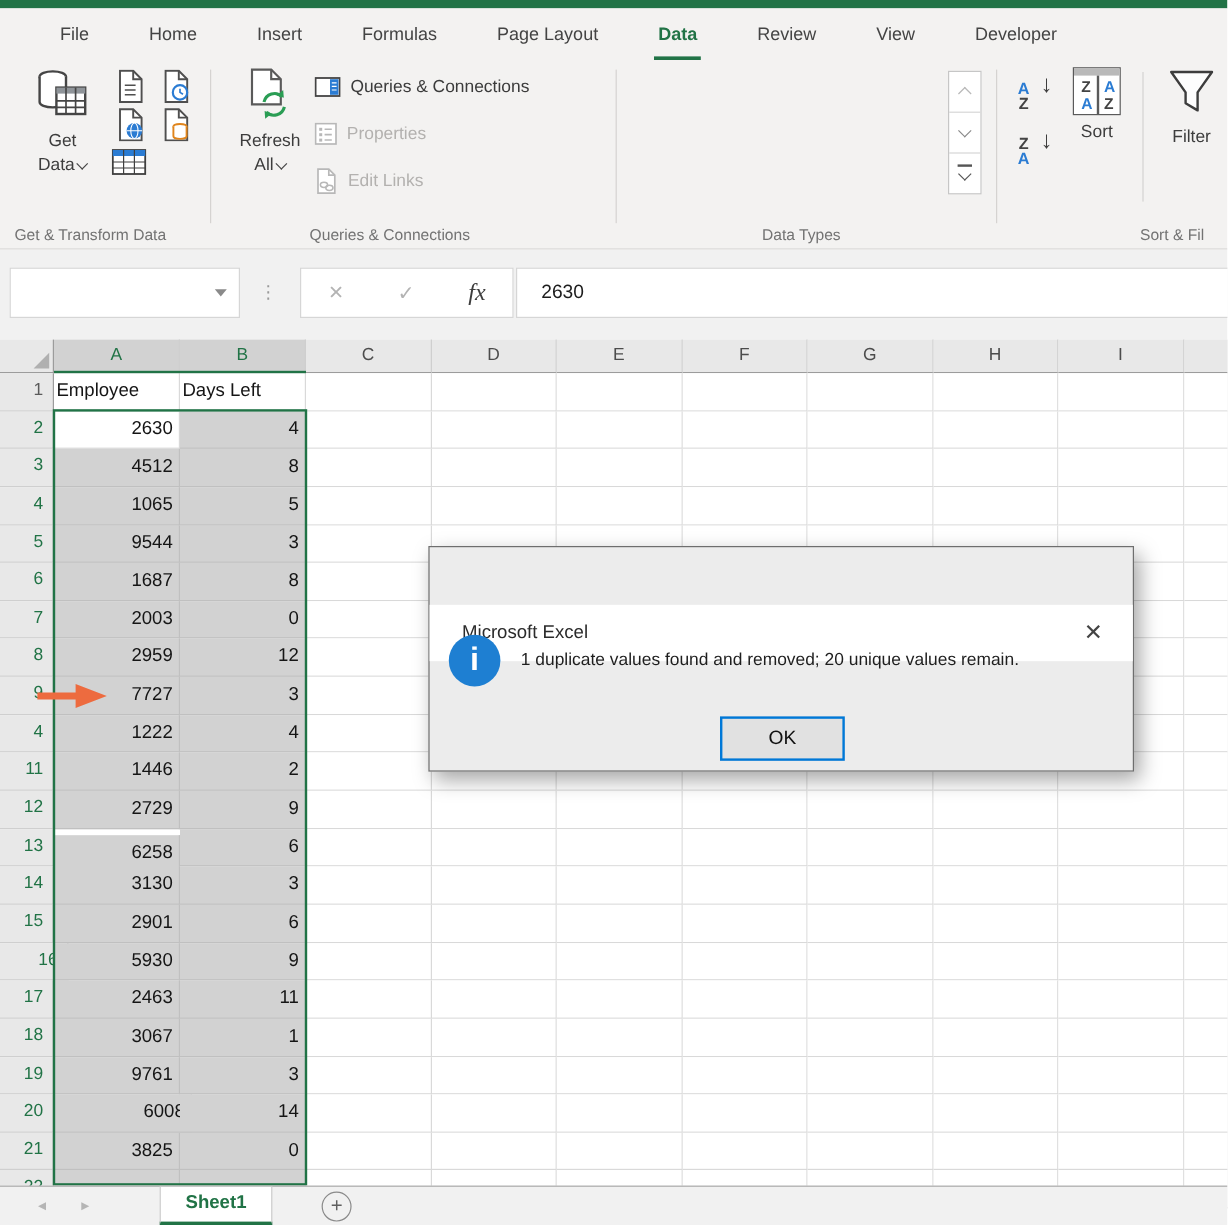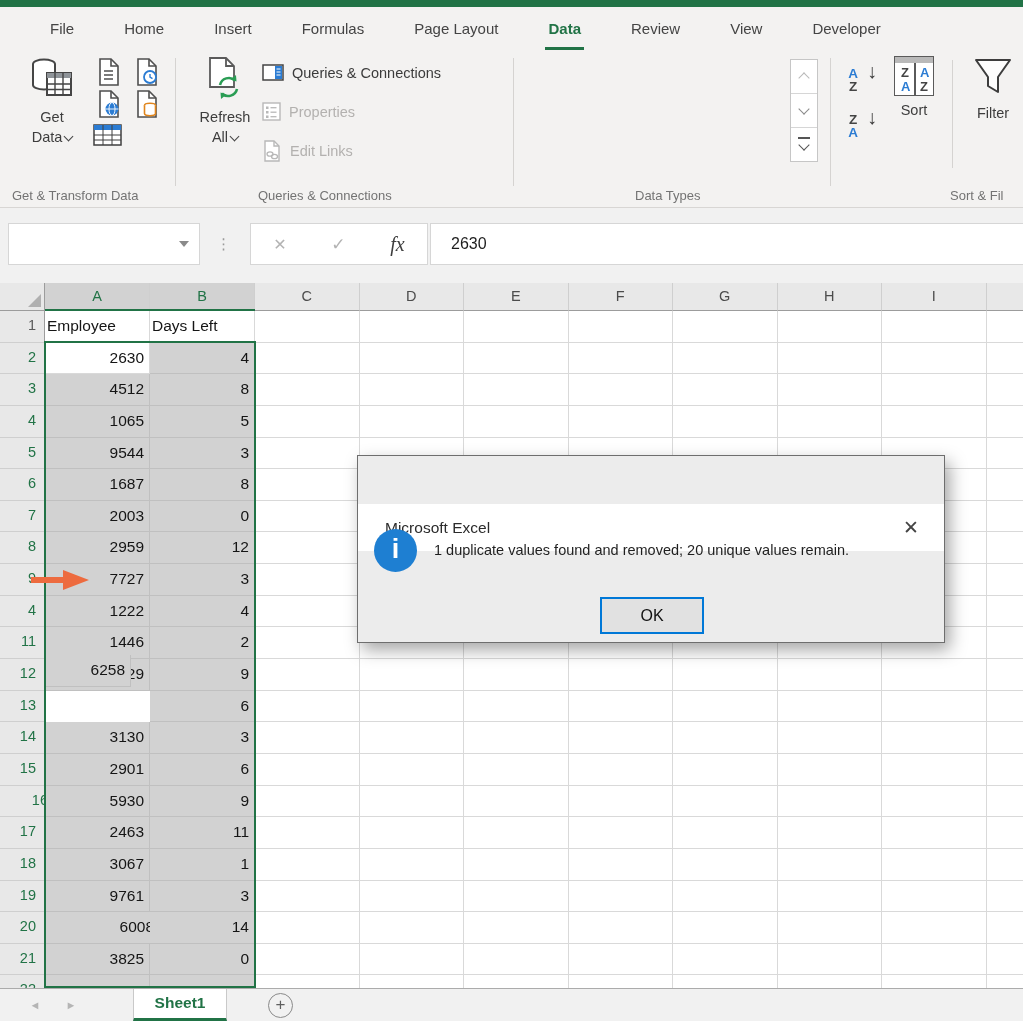--- a/index.html
+++ b/index.html
@@ -423,21 +423,21 @@
       <div class="cell num sel" style="left: 150px; top: 659.04px; width: 105px; height: 31.64px; line-height: 29.64px;">9</div>
       <div class="cell" style="left: 255px; top: 659.04px; width: 104.5px; height: 31.64px; line-height: 29.64px;"></div>
       <div class="cell" style="left: 359.5px; top: 659.04px; width: 104.5px; height: 31.64px; line-height: 29.64px;"></div>
       <div class="cell" style="left: 464px; top: 659.04px; width: 104.5px; height: 31.64px; line-height: 29.64px;"></div>
       <div class="cell" style="left: 568.5px; top: 659.04px; width: 104.5px; height: 31.64px; line-height: 29.64px;"></div>
       <div class="cell" style="left: 673px; top: 659.04px; width: 104.5px; height: 31.64px; line-height: 29.64px;"></div>
       <div class="cell" style="left: 777.5px; top: 659.04px; width: 104.5px; height: 31.64px; line-height: 29.64px;"></div>
       <div class="cell" style="left: 882px; top: 659.04px; width: 104.5px; height: 31.64px; line-height: 29.64px;"></div>
       <div class="cell" style="left: 986.5px; top: 659.04px; width: 37.5px; height: 31.64px; line-height: 29.64px;"></div>
       <div class="rowhdr sel" style="left: 0px; top: 690.68px; width: 45px; height: 31.64px; line-height: 29.64px;">13</div>
-      <div class="cell num sel" style="left: 45px; top: 655px; width: 86px; height: 31.64px; line-height: 29.64px;">6258</div>
+      <div class="cell num sel" style="left: 45px; top: 696px; width: 105px; height: 31.64px; line-height: 29.64px;">6258</div>
       <div class="cell num sel" style="left: 150px; top: 690.68px; width: 105px; height: 31.64px; line-height: 29.64px;">6</div>
       <div class="cell" style="left: 255px; top: 690.68px; width: 104.5px; height: 31.64px; line-height: 29.64px;"></div>
       <div class="cell" style="left: 359.5px; top: 690.68px; width: 104.5px; height: 31.64px; line-height: 29.64px;"></div>
       <div class="cell" style="left: 464px; top: 690.68px; width: 104.5px; height: 31.64px; line-height: 29.64px;"></div>
       <div class="cell" style="left: 568.5px; top: 690.68px; width: 104.5px; height: 31.64px; line-height: 29.64px;"></div>
       <div class="cell" style="left: 673px; top: 690.68px; width: 104.5px; height: 31.64px; line-height: 29.64px;"></div>
       <div class="cell" style="left: 777.5px; top: 690.68px; width: 104.5px; height: 31.64px; line-height: 29.64px;"></div>
       <div class="cell" style="left: 882px; top: 690.68px; width: 104.5px; height: 31.64px; line-height: 29.64px;"></div>
       <div class="cell" style="left: 986.5px; top: 690.68px; width: 37.5px; height: 31.64px; line-height: 29.64px;"></div>
       <div class="rowhdr sel" style="left: 0px; top: 722.32px; width: 45px; height: 31.64px; line-height: 29.64px;">14</div>

